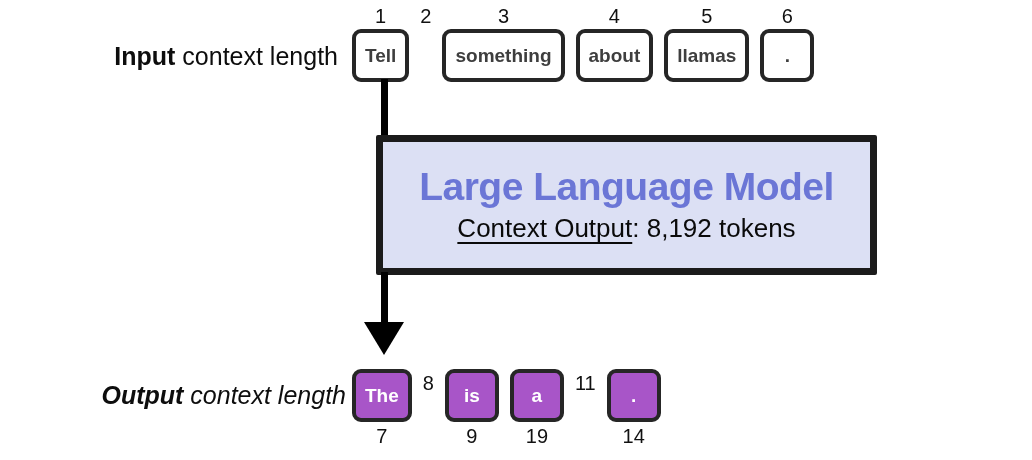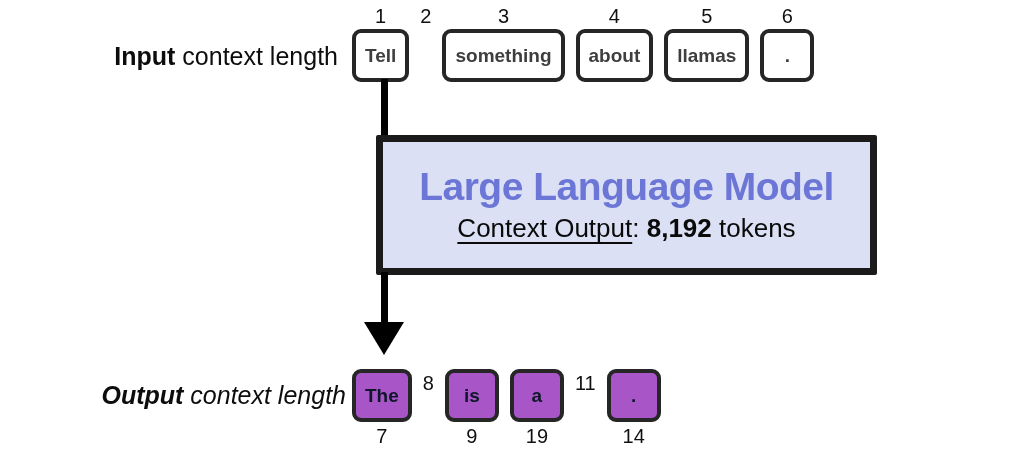--- a/index.html
+++ b/index.html
@@ -66,21 +66,21 @@
     font-size: 19px;
     font-weight: bold;
     white-space: nowrap;
   }
   .input-row .tok-box {
     background: #ffffff;
     color: #3e3e3e;
   }
   .output-row .tok-box {
     background: #a855c8;
-    color: #0f172a;
+    color: #ffffff;
   }
 
   
   .llm-box {
     position: absolute;
     left: 344px;
     top: 135px;
     width: 501px;
     height: 140px;
     box-sizing: border-box;
@@ -103,21 +103,21 @@
   .llm-sub {
     margin-top: 5px;
     font-size: 26px;
     color: #0a0a0a;
   }
   .llm-sub .cw {
     text-decoration: underline;
     text-decoration-thickness: 2px;
     text-underline-offset: 5px;
   }
-  .llm-sub .val { font-weight: bold; }
+  .llm-sub .val { font-weight: normal; }
 
   
   .arrow-line {
     position: absolute;
     width: 7px;
     background: #000000;
   }
   .arrow-line-top    { left: 381px; top: 79px;  height: 58px; }
   .arrow-line-bottom { left: 381px; top: 272px; height: 52px; }
   .arrow-head {

